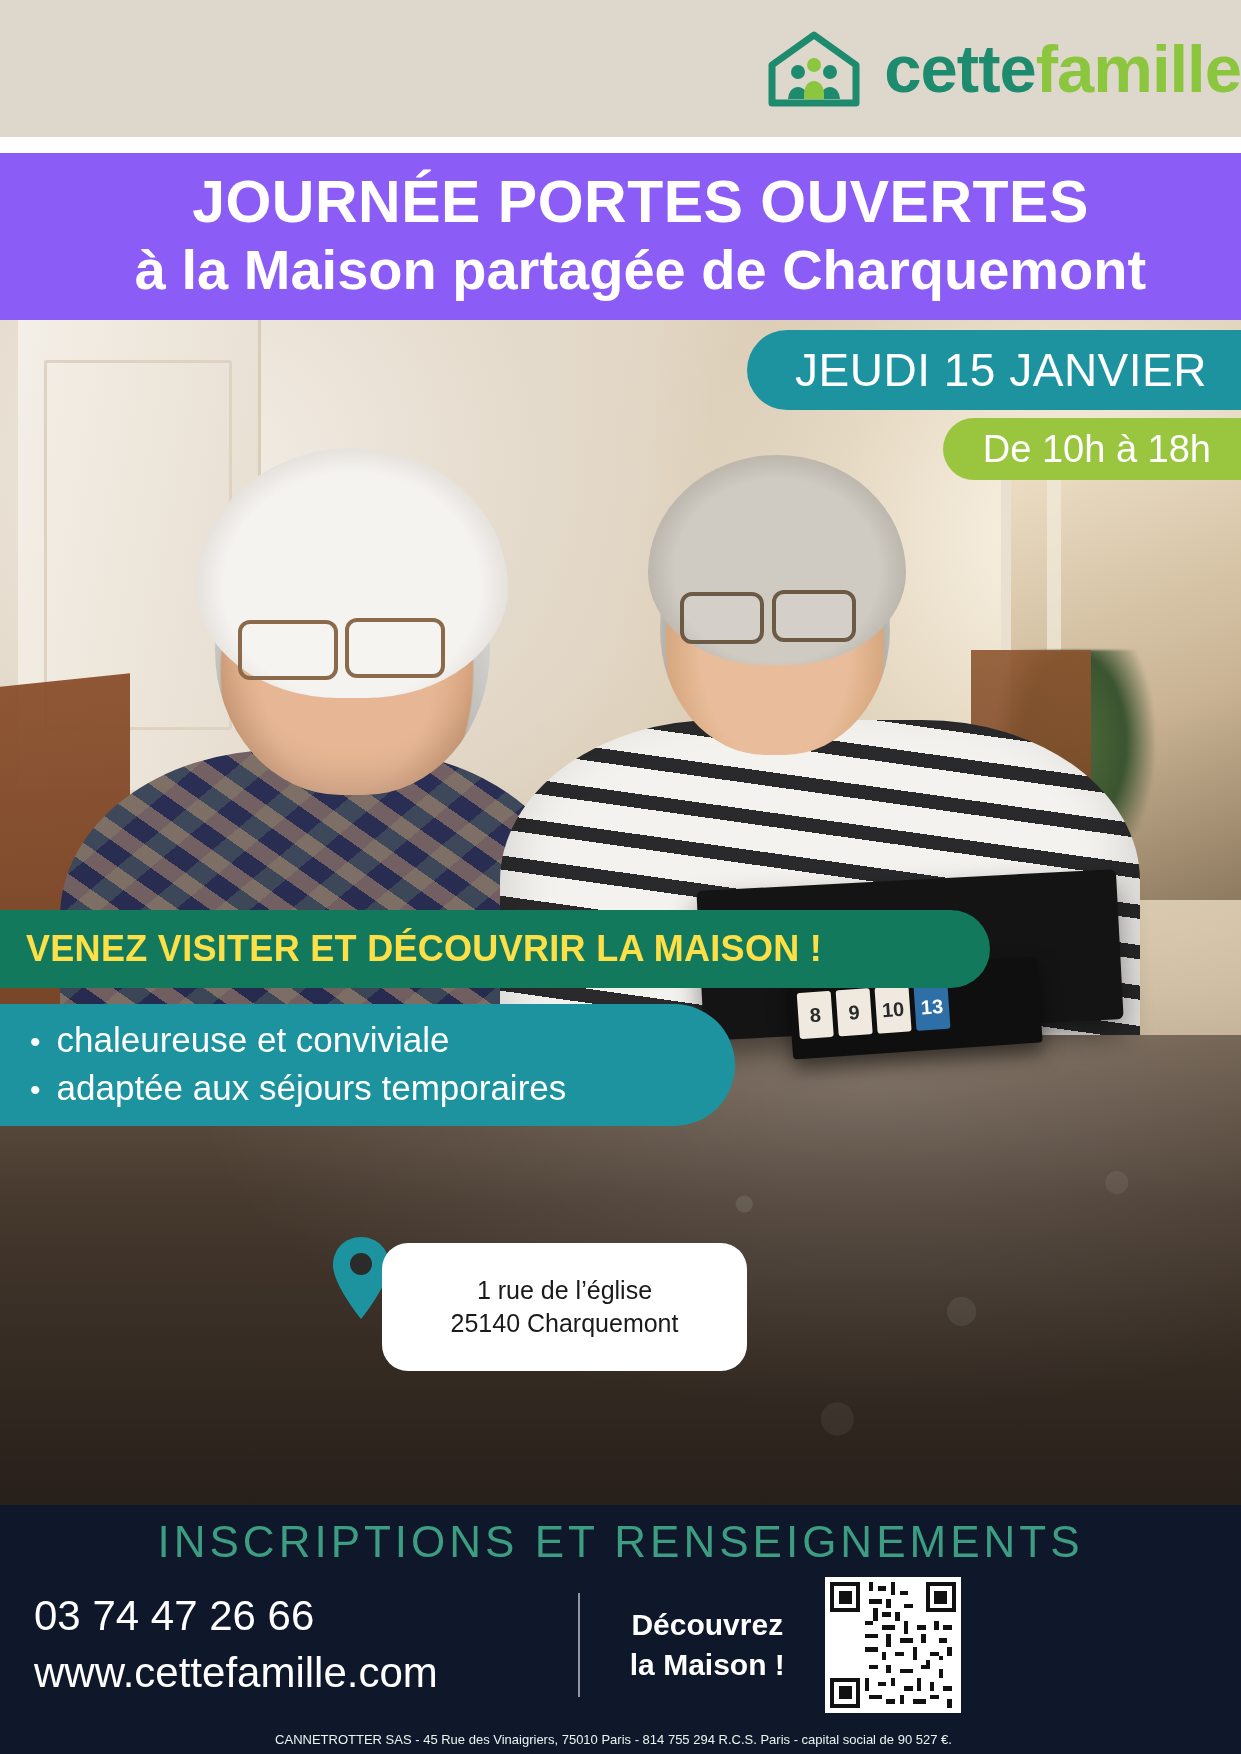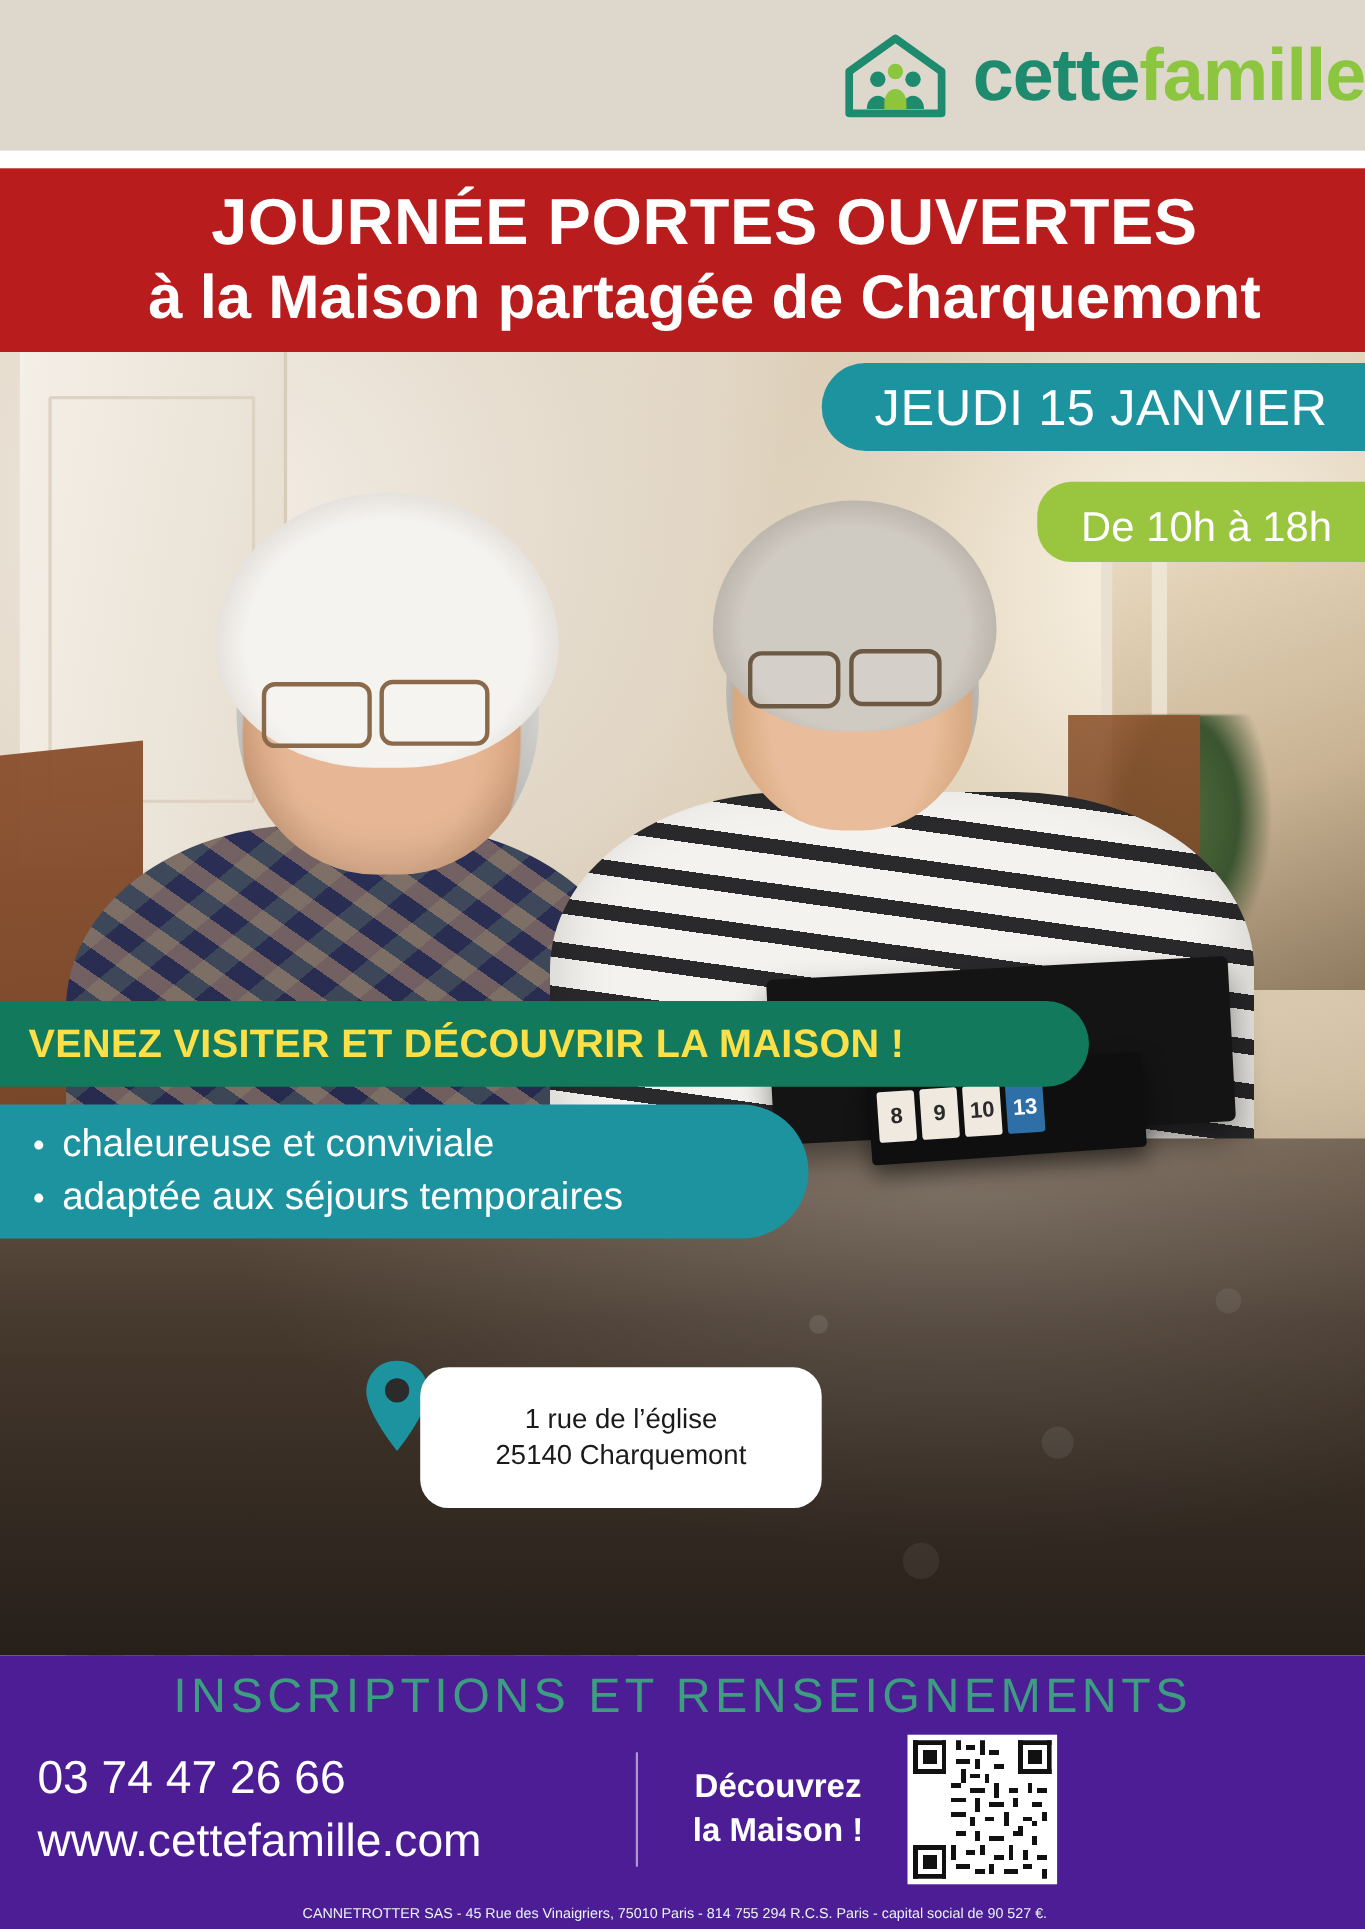--- a/index.html
+++ b/index.html
@@ -43,21 +43,21 @@
   }
   .logo-text .c1 { color: #1e8a6e; }
   .logo-text .c2 { color: #8cc63f; }
 
   
   .title-band {
     position: absolute;
     left: 0; top: 153px;
     width: 1241px;
     height: 167px;
-    background: #b91c1c;
+    background: #8b5cf6;
     color: #ffffff;
     text-align: center;
     box-sizing: border-box;
     padding-top: 18px;
     padding-left: 40px;
   }
   .title-main {
     font-size: 59px;
     font-weight: 700;
     letter-spacing: 0.5px;
@@ -258,26 +258,26 @@
     border-radius: 40px 0 0 40px;
     padding: 0 34px 0 48px;
     display: flex;
     align-items: center;
     font-size: 46px;
     font-weight: 400;
     letter-spacing: 0.5px;
   }
   .hours-pill {
     position: absolute;
-    right: 0; top: 438px;
+    right: 0; top: 418px;
     height: 62px;
     background: #9ac63f;
     color: #ffffff;
     border-radius: 31px 0 0 31px;
-    padding: 11px 30px 0 40px;
+    padding: 0 30px 0 40px;
     display: flex;
     align-items: center;
     font-size: 38px;
     font-weight: 400;
   }
 
   
   .banner {
     position: absolute;
     left: 0; top: 910px;
@@ -337,21 +337,21 @@
     left: 330px; top: 1235px;
     width: 62px; height: 86px;
   }
 
   
   .footer {
     position: absolute;
     left: 0; top: 1505px;
     width: 1241px;
     height: 249px;
-    background: #4c1d95;
+    background: #0f172a;
     color: #ffffff;
   }
   .footer-title {
     text-align: center;
     font-size: 44px;
     letter-spacing: 4px;
     color: #3c9d81;
     font-weight: 400;
     padding-top: 12px;
   }

